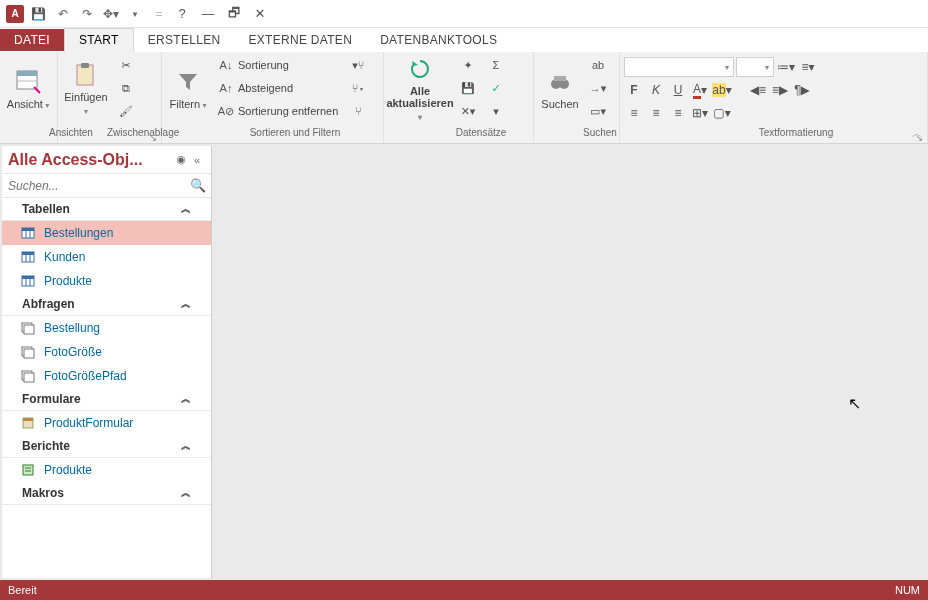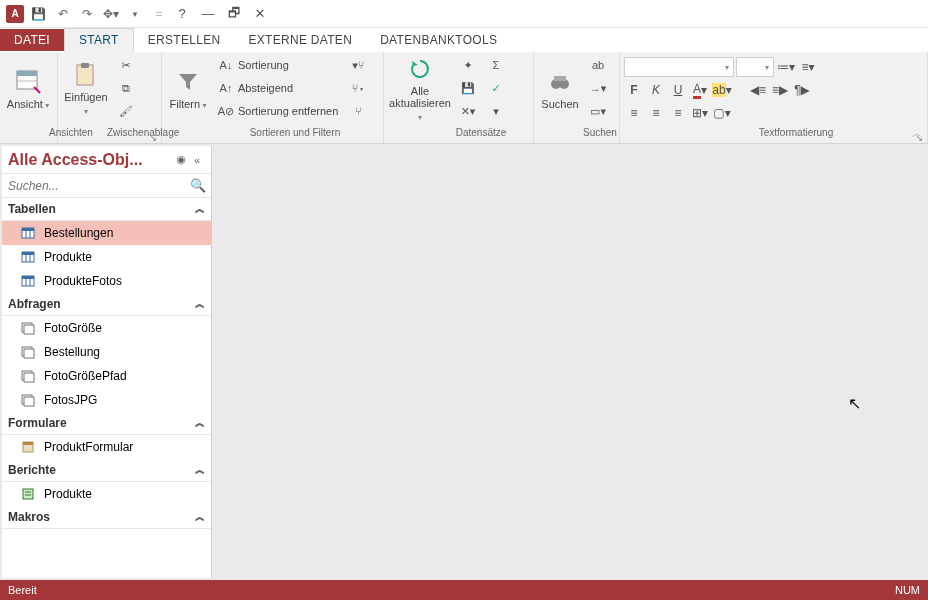--- a/index.html
+++ b/index.html
@@ -9,21 +9,21 @@
 .title-bar .qat { display: flex; align-items: center; gap: 2px; }
 .title-bar .qat-item { width: 22px; height: 22px; display: flex; align-items: center; justify-content: center; color: #666; }
 .title-bar .app-icon { width: 18px; height: 18px; background: #a4373a; color: #fff; font-size: 10px; display: flex; align-items: center; justify-content: center; border-radius: 2px; font-weight: bold; }
 .title-bar .title-text { flex: 1; text-align: center; font-size: 12px; color: #555; white-space: nowrap; overflow: hidden; text-overflow: ellipsis; padding: 0 8px; }
 .title-bar .win-btns { display: flex; gap: 2px; }
 .title-bar .win-btns span { width: 24px; height: 22px; display: flex; align-items: center; justify-content: center; font-size: 13px; color: #555; }
 
 .tabs-row { height: 24px; display: flex; align-items: center; background: #fff; padding-left: 0; }
 .tab-btn { padding: 4px 14px 4px 14px; font-size: 12px; color: #444; text-transform: uppercase; letter-spacing: .3px; cursor: default; }
 .tab-file { background: #a4373a; color: #fff; }
-.tab-active { border: 1px solid #d4d4d4; border-bottom: 1px solid #f1f1f1; background: #f1f1f1; color: #0c4a6e; }
+.tab-active { border: 1px solid #d4d4d4; border-bottom: 1px solid #f1f1f1; background: #f1f1f1; color: #000000; }
 
 .ribbon { height: 92px; background: #f1f1f1; border-bottom: 1px solid #d4d4d4; display: flex; position: relative; }
 .ribbon-group { border-right: 1px solid #e0e0e0; display: flex; flex-direction: column; padding: 2px 4px 0 4px; }
 .ribbon-group-body { flex: 1; display: flex; align-items: flex-start; gap: 4px; }
 .ribbon-group-label { height: 16px; font-size: 10px; color: #666; text-align: center; white-space: nowrap; position: relative; margin-left: 45px; }
 .ribbon-group-label .dlaunch { position: absolute; right: 0; bottom: 0; font-size: 9px; color: #888; }
 
 .rb-big { width: 48px; display: flex; flex-direction: column; align-items: center; justify-content: center; gap: 2px; height: 70px; }
 .rb-big .ico { width: 28px; height: 28px; display: flex; align-items: center; justify-content: center; }
 .rb-big .lbl { font-size: 11px; text-align: center; line-height: 1.1; }
@@ -45,24 +45,24 @@
 .body-area { display: flex; height: calc(600px - 28px - 24px - 92px - 20px); background: #e9e9e9; }
 .nav-pane { width: 210px; background: #fff; border-right: 1px solid #cfcfcf; display: flex; flex-direction: column; margin: 2px 0 2px 2px; }
 .nav-header { height: 28px; background: #fff; display: flex; align-items: center; padding: 0 6px; border-bottom: 1px solid #e5e5e5; }
 .nav-title { color: #a4373a; font-size: 16px; font-weight: 700; white-space: nowrap; overflow: hidden; text-overflow: ellipsis; flex: 1; }
 .nav-head-ico { width: 16px; color: #666; font-size: 11px; text-align: center; }
 
 .nav-search { height: 24px; border-bottom: 1px solid #e5e5e5; display: flex; align-items: center; padding: 0 4px; }
 .nav-search input { flex: 1; border: none; outline: none; font-style: italic; font-size: 12px; color: #888; padding: 2px; }
 .nav-search .sico { color: #2a6fb5; font-size: 13px; }
 
-.nav-cat { padding: 4px 6px; font-size: 12px; font-weight: 600; color: #333; border-bottom: 1px solid #e9e9e9; display: flex; align-items: center; }
+.nav-cat { padding: 4px 20px; font-size: 12px; font-weight: 600; color: #333; border-bottom: 1px solid #e9e9e9; display: flex; align-items: center; }
 .nav-cat .chev { margin-left: auto; font-size: 10px; color: #666; }
 
-.nav-item { height: 24px; display: flex; align-items: center; gap: 8px; padding: 0 6px 0 18px; font-size: 12px; color: #000000; }
+.nav-item { height: 24px; display: flex; align-items: center; gap: 8px; padding: 0 6px 0 18px; font-size: 12px; color: #0369a1; }
 .nav-item.selected { background: #f5c0b7; }
 .nav-item .obj-ico { width: 16px; height: 16px; display: inline-flex; align-items: center; justify-content: center; font-size: 11px; }
 
 .main-canvas { flex: 1; background: #eaeaea; position: relative; }
 .cursor-arrow { position: absolute; left: 636px; top: 250px; font-size: 16px; color: #000; }
 
 .status-bar { height: 20px; background: #a4373a; color: #fff; display: flex; align-items: center; padding: 0 8px; font-size: 11px; }
 .status-bar .right { margin-left: auto; }
 
 
@@ -186,21 +186,21 @@
 
   <div class="ribbon-group" style="width:150px;">
     <div class="ribbon-group-body">
       <div class="rb-big split" style="width:64px;">
         <span class="ico">
           <svg width="24" height="24">
               <path d="M12 4 a8 8 0 1 1 -7 4" fill="none" stroke="#2a7" stroke-width="2"></path>
               <path d="M4 4 l1 5 l5 -1" fill="#2a7"></path>
             </svg>
         </span>
-        <span class="lbl" style="white-space:pre-line;">Alle
+        <span class="lbl" style="white-space:pre-line;font-weight:bold;">Alle
 aktualisieren</span>
       </div>
       <div class="rb-sm-col">
         <div class="rb-sm">
             <span class="rb-ico-sm">✦</span>
           </div>
         <div class="rb-sm">
             <span class="rb-ico-sm">💾</span>
           </div>
         <div class="rb-sm">
@@ -311,72 +311,63 @@
         </div>
         <div class="nav-item">
           <span class="obj-ico ic-table">
             <svg width="14" height="14">
               <rect x="1" y="2" width="12" height="10" fill="#fff" stroke="#3b6ea5"></rect>
               <rect x="1" y="2" width="12" height="3" fill="#3b6ea5"></rect>
               <line x1="5" y1="2" x2="5" y2="12" stroke="#3b6ea5"></line>
               <line x1="9" y1="2" x2="9" y2="12" stroke="#3b6ea5"></line>
             </svg>
           </span>
-          <span>Produkte</span>
+          <span>Kunden</span>
         </div>
         <div class="nav-item">
           <span class="obj-ico ic-table">
             <svg width="14" height="14">
               <rect x="1" y="2" width="12" height="10" fill="#fff" stroke="#3b6ea5"></rect>
               <rect x="1" y="2" width="12" height="3" fill="#3b6ea5"></rect>
               <line x1="5" y1="2" x2="5" y2="12" stroke="#3b6ea5"></line>
               <line x1="9" y1="2" x2="9" y2="12" stroke="#3b6ea5"></line>
             </svg>
           </span>
-          <span>ProdukteFotos</span>
+          <span>Produkte</span>
         </div>
         <div class="nav-cat">
           <span>Abfragen</span>
           <span class="chev">︽</span>
         </div>
         <div class="nav-item">
           <span class="obj-ico ic-query">
             <svg width="14" height="14">
               <rect x="1" y="2" width="10" height="9" fill="#fff" stroke="#777"></rect>
               <rect x="3" y="4" width="10" height="9" fill="#fff" stroke="#777"></rect>
             </svg>
           </span>
-          <span>FotoGröße</span>
+          <span>Bestellung</span>
         </div>
         <div class="nav-item">
           <span class="obj-ico ic-query">
             <svg width="14" height="14">
               <rect x="1" y="2" width="10" height="9" fill="#fff" stroke="#777"></rect>
               <rect x="3" y="4" width="10" height="9" fill="#fff" stroke="#777"></rect>
             </svg>
           </span>
-          <span>Bestellung</span>
+          <span>FotoGröße</span>
         </div>
         <div class="nav-item">
           <span class="obj-ico ic-query">
             <svg width="14" height="14">
               <rect x="1" y="2" width="10" height="9" fill="#fff" stroke="#777"></rect>
               <rect x="3" y="4" width="10" height="9" fill="#fff" stroke="#777"></rect>
             </svg>
           </span>
           <span>FotoGrößePfad</span>
-        </div>
-        <div class="nav-item">
-          <span class="obj-ico ic-query">
-            <svg width="14" height="14">
-              <rect x="1" y="2" width="10" height="9" fill="#fff" stroke="#777"></rect>
-              <rect x="3" y="4" width="10" height="9" fill="#fff" stroke="#777"></rect>
-            </svg>
-          </span>
-          <span>FotosJPG</span>
         </div>
         <div class="nav-cat">
           <span>Formulare</span>
           <span class="chev">︽</span>
         </div>
         <div class="nav-item">
           <span class="obj-ico ic-form">
             <svg width="14" height="14">
               <rect x="2" y="2" width="10" height="10" fill="#eedcc0" stroke="#8a6"></rect>
               <rect x="2" y="2" width="10" height="3" fill="#b84"></rect>

